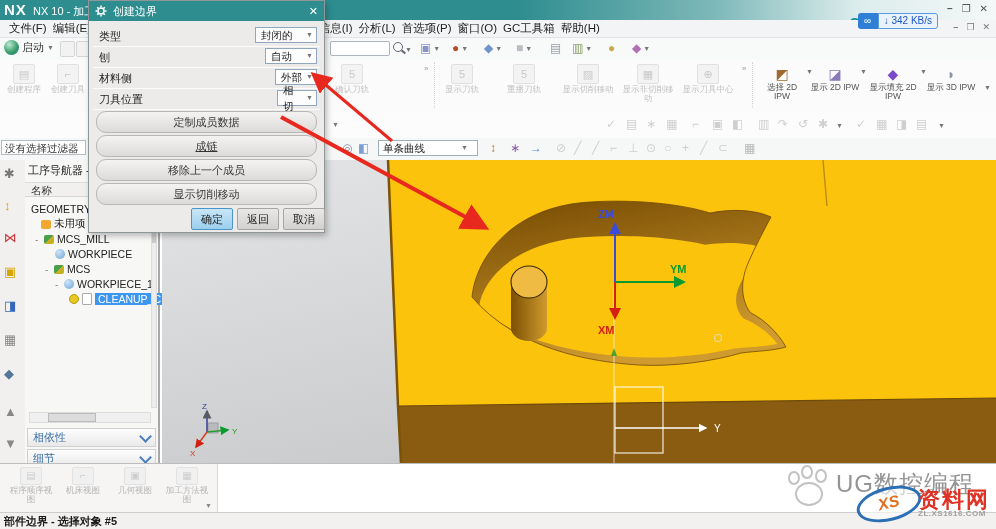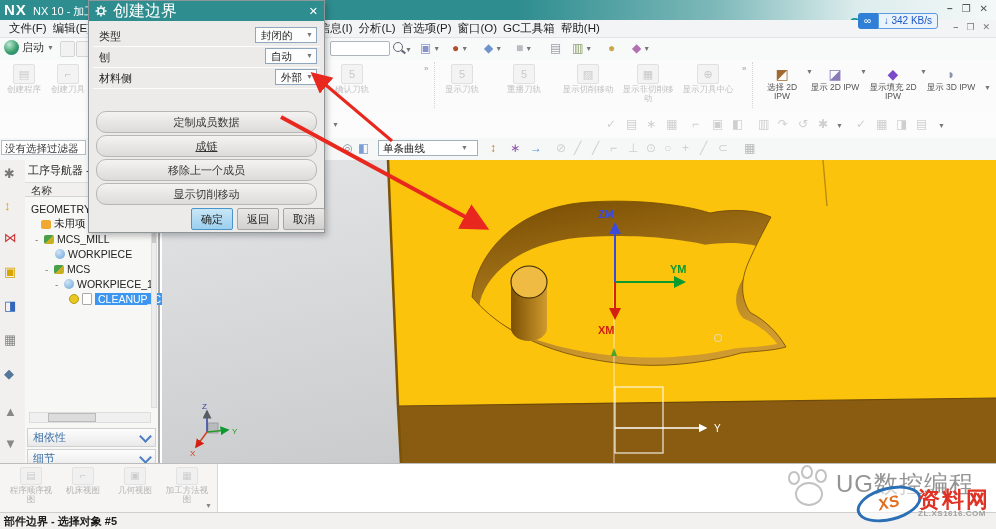--- a/index.html
+++ b/index.html
@@ -91,21 +91,21 @@
   .btabcaret{position:absolute;left:205px;top:38px;font-size:7px;color:#888;}
   
   .statusbar{left:0;top:512px;width:996px;height:17px;background:#f2f1f0;border-top:1px solid #cdcdcd;
      font-size:11px;font-weight:bold;color:#1a1a1a;line-height:16px;padding-left:4px;box-sizing:border-box;}
   
   .canvas{left:162px;top:160px;width:834px;height:303px;}
   
   .dialog{left:88px;top:0;width:237px;height:233px;background:#ecebe9;border:1px solid #8f9699;
      box-sizing:border-box;z-index:40;box-shadow:2px 3px 6px rgba(0,0,0,.25);}
   .dtitle{height:20px;background:#2e8d8f;color:#fff;display:flex;align-items:center;padding:0 6px;gap:6px;}
-  .dtitle .dt{font-size:16px;flex:1;}
+  .dtitle .dt{font-size:11px;flex:1;}
   .dtitle .dx{font-size:11px;font-weight:bold;cursor:default;}
   .drow{position:absolute;left:4px;right:4px;height:21px;border-bottom:1px solid rgba(255,255,255,.85);}
   .dlabel{position:absolute;left:6px;top:4px;font-size:11px;color:#222;}
   .dselect{position:absolute;right:3px;top:2px;height:16px;border:1px solid #8fa8bf;background:#fdfdfd;
      font-size:10.5px;color:#222;line-height:16px;display:flex;align-items:center;justify-content:space-between;
      padding:0 3px 0 5px;box-sizing:border-box;gap:4px;}
   .dwide{position:absolute;left:7px;right:7px;height:20px;background:linear-gradient(#f4f3f2,#dddbd9);
      border:1px solid #b9b7b5;border-radius:10px;font-size:11px;color:#333;text-align:center;line-height:20px;}
   .dfbtn{position:absolute;top:207px;width:40px;height:20px;border:1px solid #a8a6a4;background:linear-gradient(#e9e8e6,#d2d1cf);
      font-size:11px;color:#222;text-align:center;line-height:20px;border-radius:2px;}
@@ -509,20 +509,27 @@
       <span class="caret">▼</span>
     </div>
   </div>
   <div class="drow" style="top:66px;">
     <span class="dlabel">材料侧</span>
     <div class="dselect" style="width:42px;">
       <span>外部</span>
       <span class="caret">▼</span>
     </div>
   </div>
+  <div class="drow" style="top:87px;">
+    <span class="dlabel">刀具位置</span>
+    <div class="dselect" style="width:40px;">
+      <span>相切</span>
+      <span class="caret">▼</span>
+    </div>
+  </div>
   <div class="dwide" style="top:110px;">定制成员数据</div>
   <div class="dwide" style="top:134px;text-decoration:underline;">成链</div>
   <div class="dwide" style="top:158px;">移除上一个成员</div>
   <div class="dwide" style="top:182px;">显示切削移动</div>
   <div class="dfbtn ok" style="left:102px;">确定</div>
   <div class="dfbtn" style="left:148px;">返回</div>
   <div class="dfbtn" style="left:194px;">取消</div>
 </div>
 
 <svg class="abs overlay" xmlns="http://www.w3.org/2000/svg">

